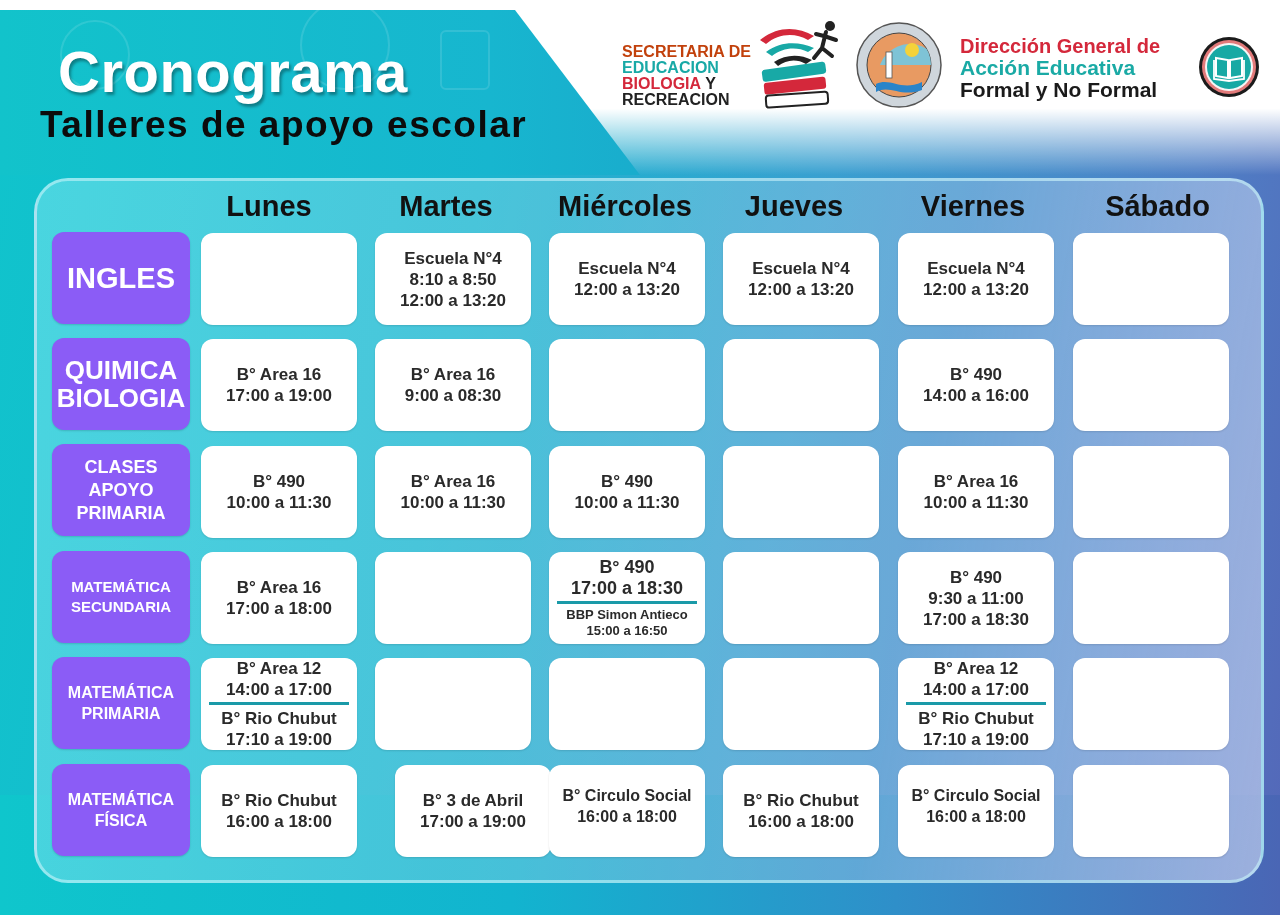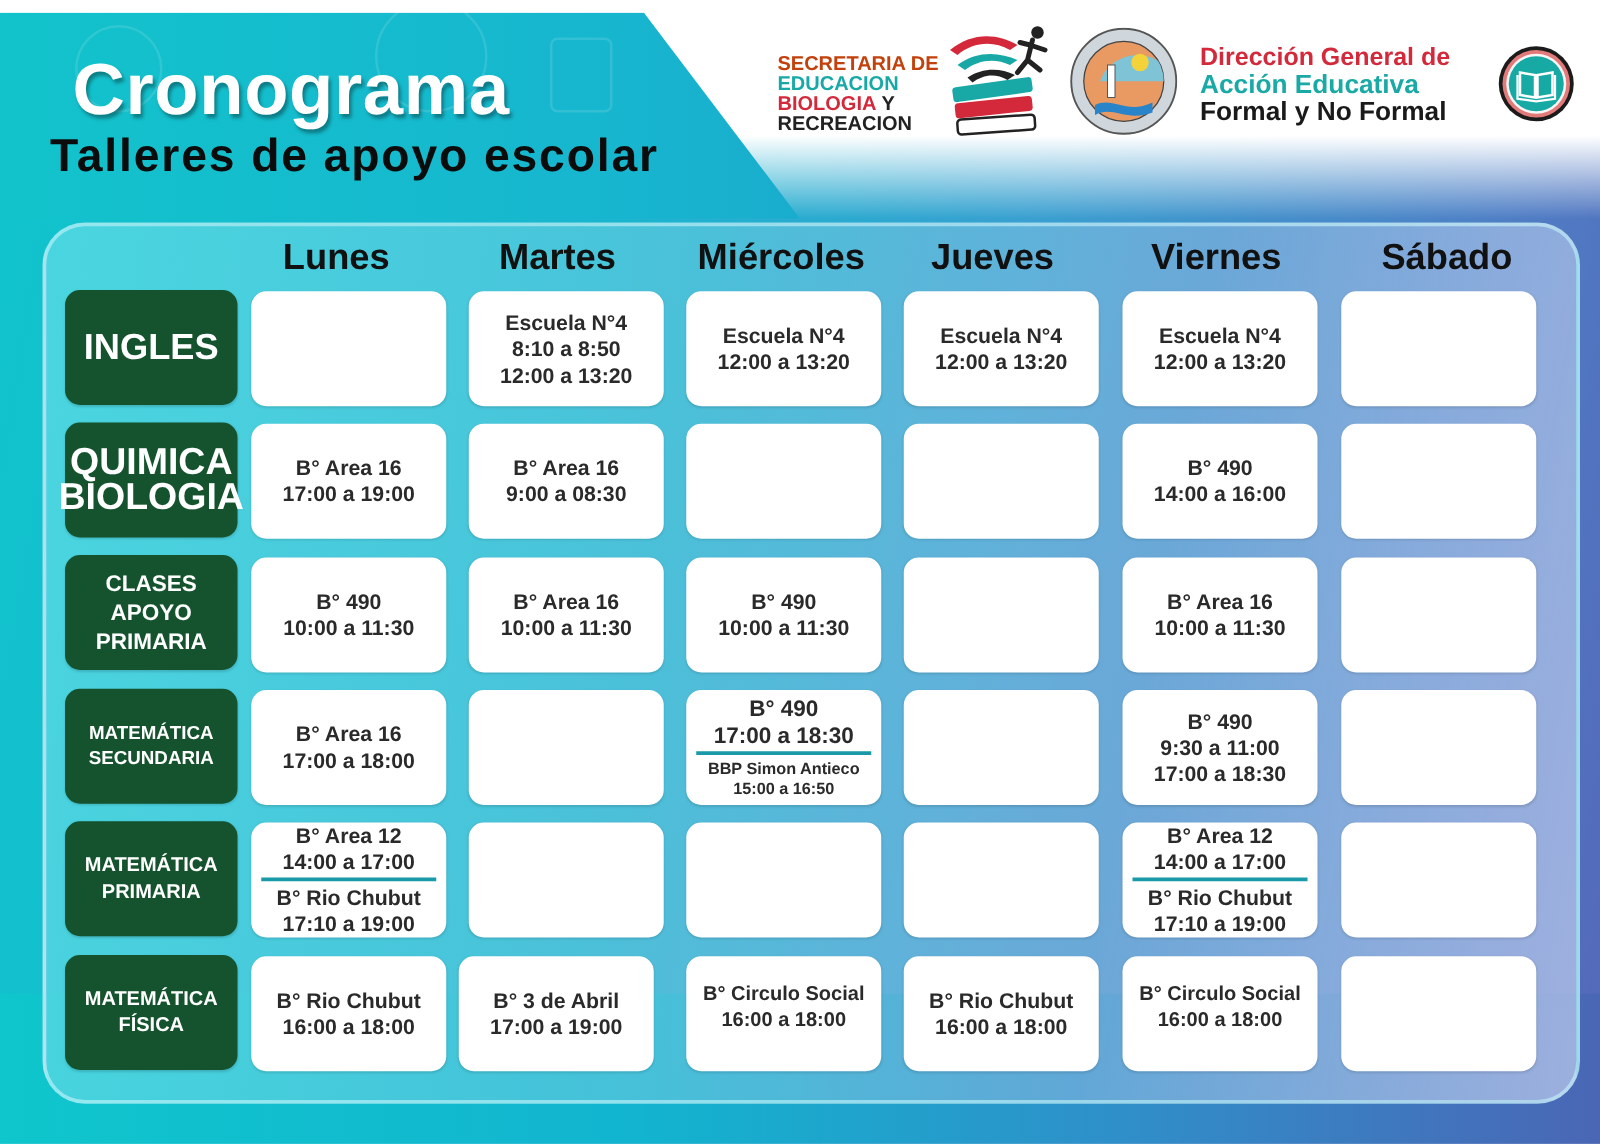--- a/index.html
+++ b/index.html
@@ -57,21 +57,21 @@
     border-radius: 34px;
     background: linear-gradient(100deg, rgba(120,230,240,0.55) 0%, rgba(110,205,225,0.55) 40%, rgba(140,185,225,0.55) 70%, rgba(185,200,235,0.75) 100%);
     border: 3px solid rgba(200,245,250,0.6);
   }
   .day-header {
     position: absolute; top: 190px; height: 40px;
     font-size: 29px; font-weight: 700; color: #111; text-align: center;
   }
   .row-label {
     position: absolute; left: 52px; width: 138px; height: 92px;
-    background: #14532d; border-radius: 12px;
+    background: #8b5cf6; border-radius: 12px;
     display: flex; align-items: center; justify-content: center; text-align: center;
     color: #ffffff; font-weight: 700;
     box-shadow: 0 1px 2px rgba(0,0,0,0.15);
   }
   .row-label span { white-space: pre-line; }
   .cell {
     position: absolute; width: 156px; height: 92px;
     background: #ffffff; border-radius: 12px;
     display: flex; flex-direction: column; align-items: center; justify-content: center;
     text-align: center; color: #2a2a2a; font-weight: 700;
@@ -162,21 +162,21 @@
 <div class="cell" style="left:723px;top:233px;">
   <div class="ln">Escuela N°4</div>
   <div class="ln">12:00 a 13:20</div>
 </div>
 <div class="cell" style="left:898px;top:233px;">
   <div class="ln">Escuela N°4</div>
   <div class="ln">12:00 a 13:20</div>
 </div>
 <div class="cell" style="left:1073px;top:233px;"></div>
 
-<div class="row-label" style="top:338px;font-size:30px;line-height:28px;">
+<div class="row-label" style="top:338px;font-size:26px;line-height:28px;">
     <span>QUIMICA
 BIOLOGIA</span>
   </div>
 <div class="cell" style="left:201px;top:339px;">
   <div class="ln">B° Area 16</div>
   <div class="ln">17:00 a 19:00</div>
 </div>
 <div class="cell" style="left:375px;top:339px;">
   <div class="ln">B° Area 16</div>
   <div class="ln">9:00 a 08:30</div>
@@ -261,21 +261,21 @@
 <div class="cell" style="left:1073px;top:658px;"></div>
 
 <div class="row-label" style="top:764px;font-size:16px;line-height:21px;">
     <span>MATEMÁTICA
 FÍSICA</span>
   </div>
 <div class="cell" style="left:201px;top:765px;">
   <div class="ln">B° Rio Chubut</div>
   <div class="ln">16:00 a 18:00</div>
 </div>
-<div class="cell" style="left:367px;top:765px;">
+<div class="cell" style="left:395px;top:765px;">
   <div class="ln">B° 3 de Abril</div>
   <div class="ln">17:00 a 19:00</div>
 </div>
 <div class="cell" style="left:549px;top:765px;justify-content:flex-start;padding-top:20px;">
   <div class="ln" style="font-size:16px;">B° Circulo Social</div>
   <div class="ln" style="font-size:16px;">16:00 a 18:00</div>
 </div>
 <div class="cell" style="left:723px;top:765px;">
   <div class="ln">B° Rio Chubut</div>
   <div class="ln">16:00 a 18:00</div>

